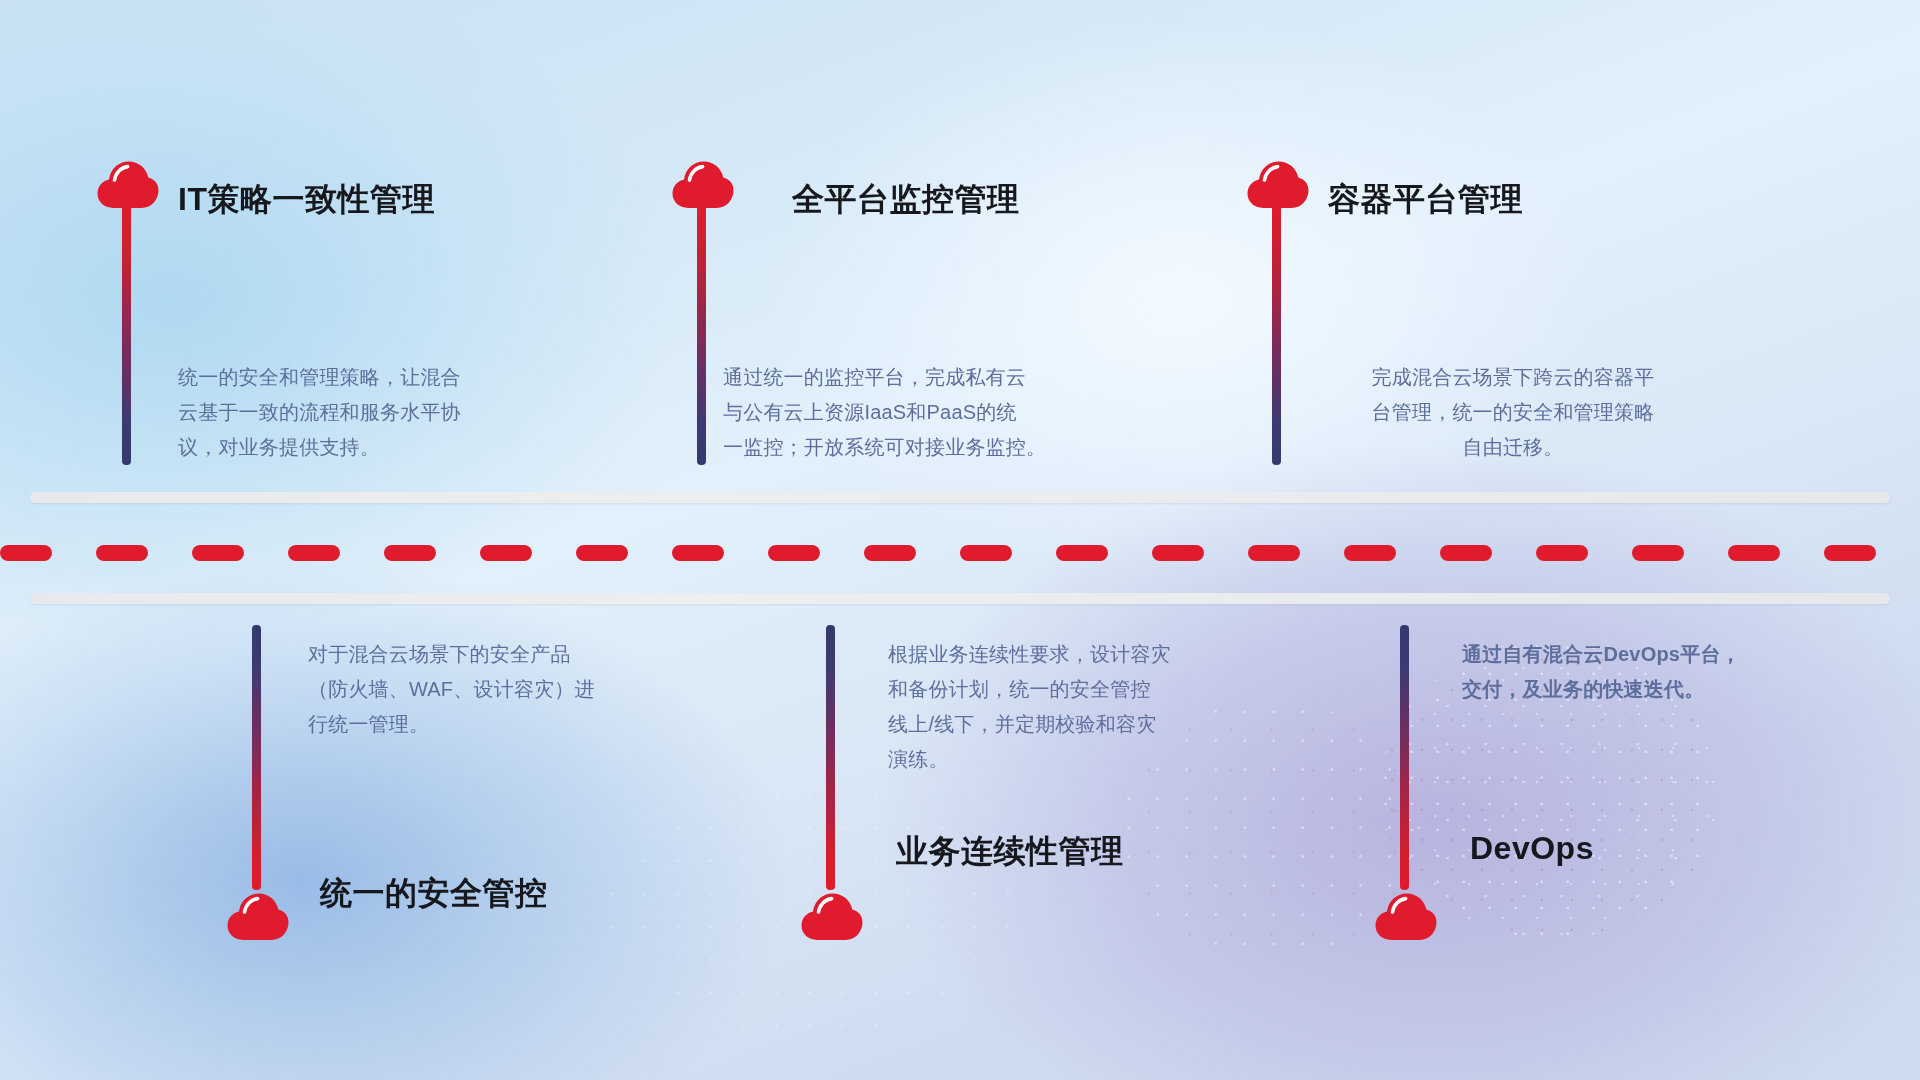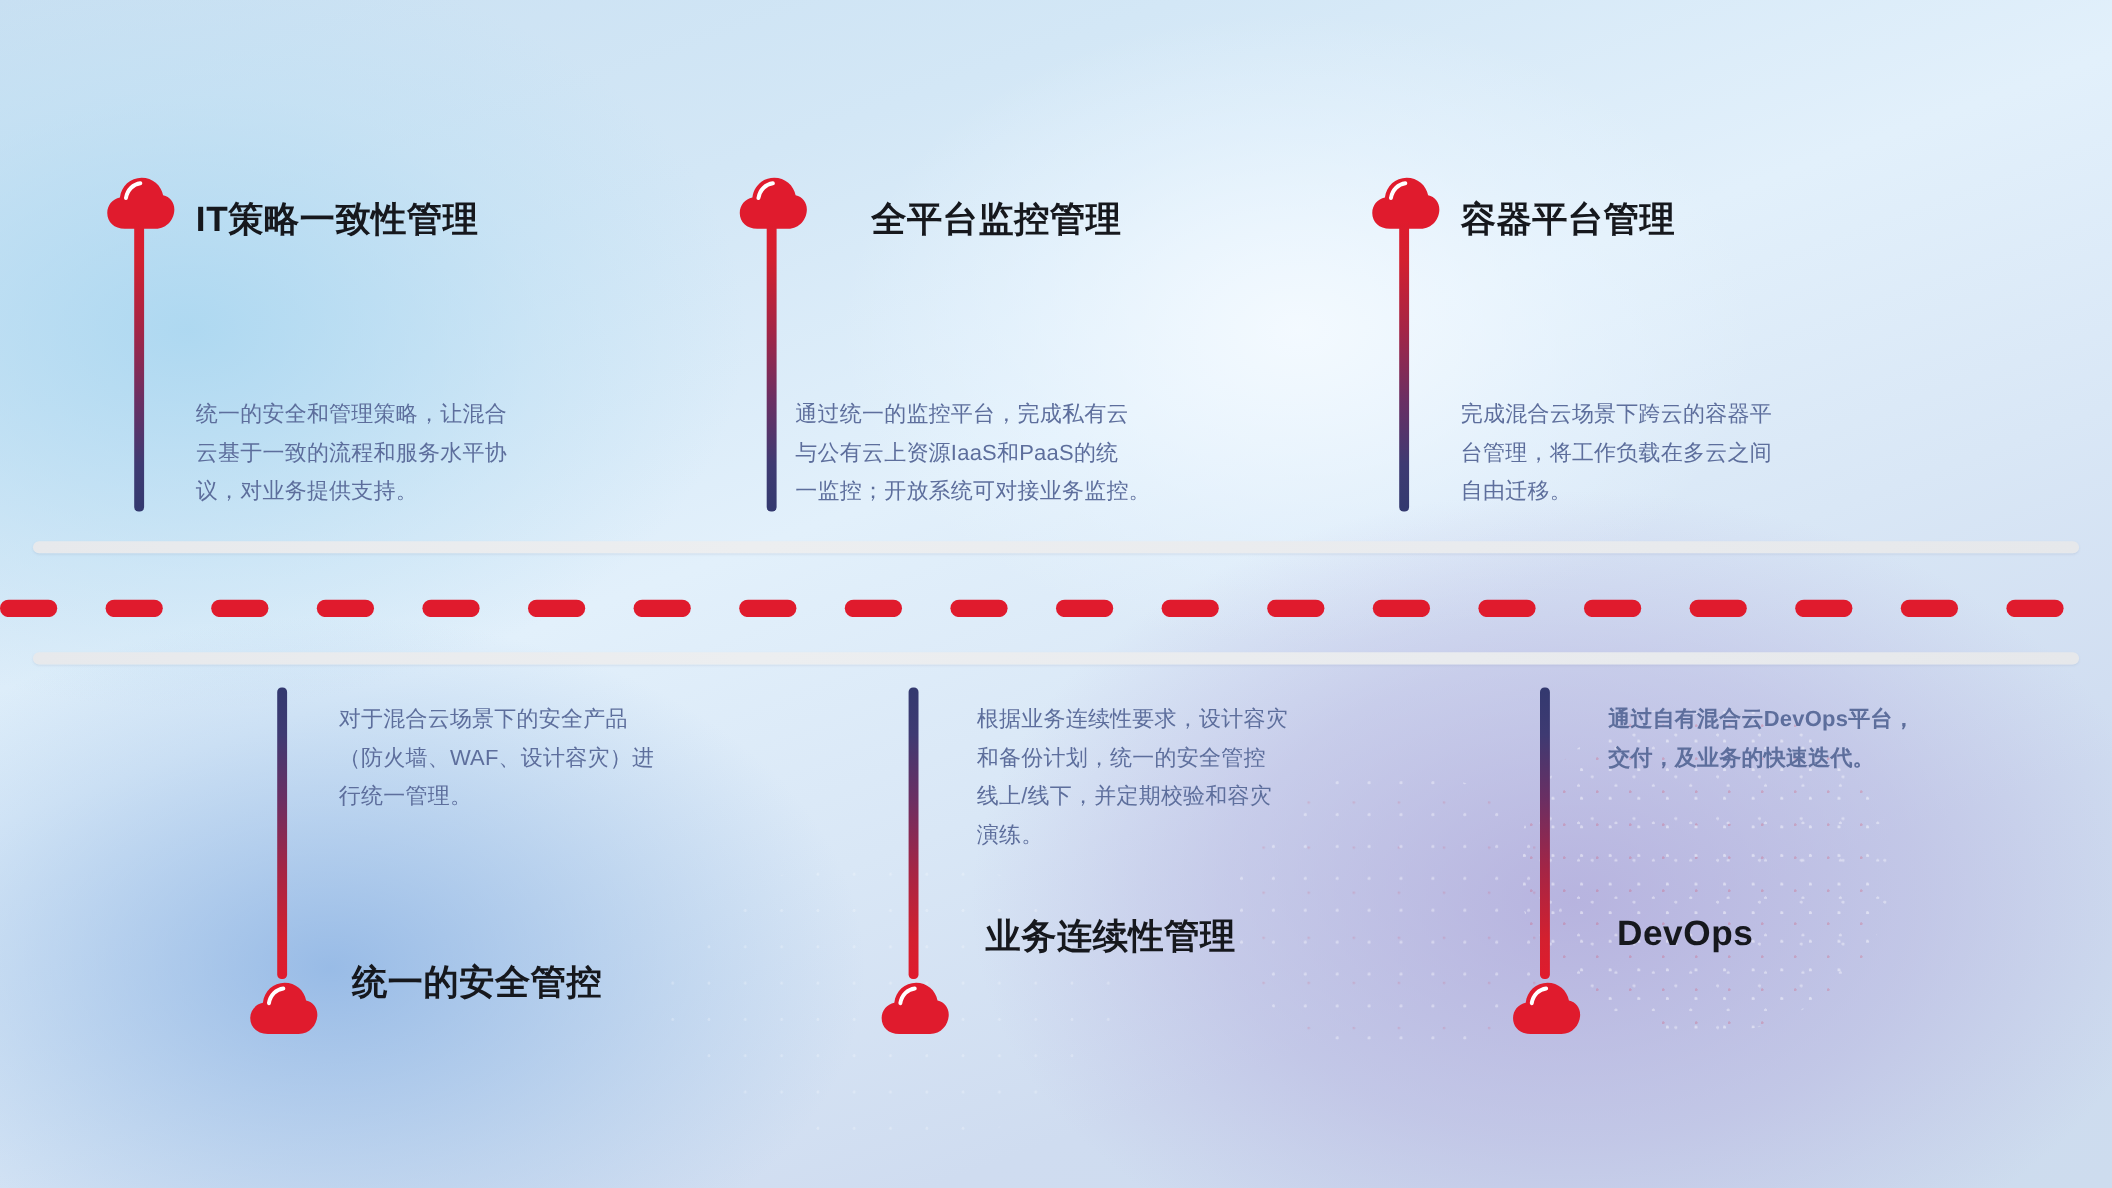--- a/index.html
+++ b/index.html
@@ -180,23 +180,23 @@
 
   <div class="item">
     <div class="cloud-icon" style="left:1246px; top:160px;">
       <svg viewBox="0 0 64 50">
         <path d="M17.5 48 C7.8 48 1.5 41.6 1.5 33.6 C1.5 26.6 6.4 20.9 13.0 19.6 C14.2 9.0 22.6 1.5 32.8 1.5 C42.6 1.5 50.6 8.3 52.3 17.6 C58.4 19.0 62.5 24.0 62.5 30.5 C62.5 39.0 56.0 48 45.5 48 Z" fill="#e01b2d"></path>
         <path d="M18.5 20.0 C19.8 12.2 25.4 7.4 31.6 6.6" stroke="#ffffff" stroke-width="3.6" stroke-linecap="round" fill="none"></path>
       </svg>
     </div>
     <div class="stem down" style="left:1272px; top:200px; height:265px;"></div>
     <div class="item-title" style="left:1328px; top:178px;">容器平台管理</div>
-    <div class="item-desc" style="left:1328px; top:360px;">
+    <div class="item-desc" style="left:1328px; top:360px;text-align:center;">
       <div>完成混合云场景下跨云的容器平</div>
-      <div>台管理，将工作负载在多云之间</div>
+      <div>台管理，统一的安全和管理策略</div>
       <div>自由迁移。</div>
     </div>
   </div>
 
   <div class="divider-line top"></div>
   <div class="dashed-line">
       <span class="dash" style="background: rgb(224, 27, 45);"></span>
       <span class="dash" style="background: rgb(224, 27, 45);"></span>
       <span class="dash" style="background: rgb(224, 27, 45);"></span>
       <span class="dash" style="background: rgb(224, 27, 45);"></span>

